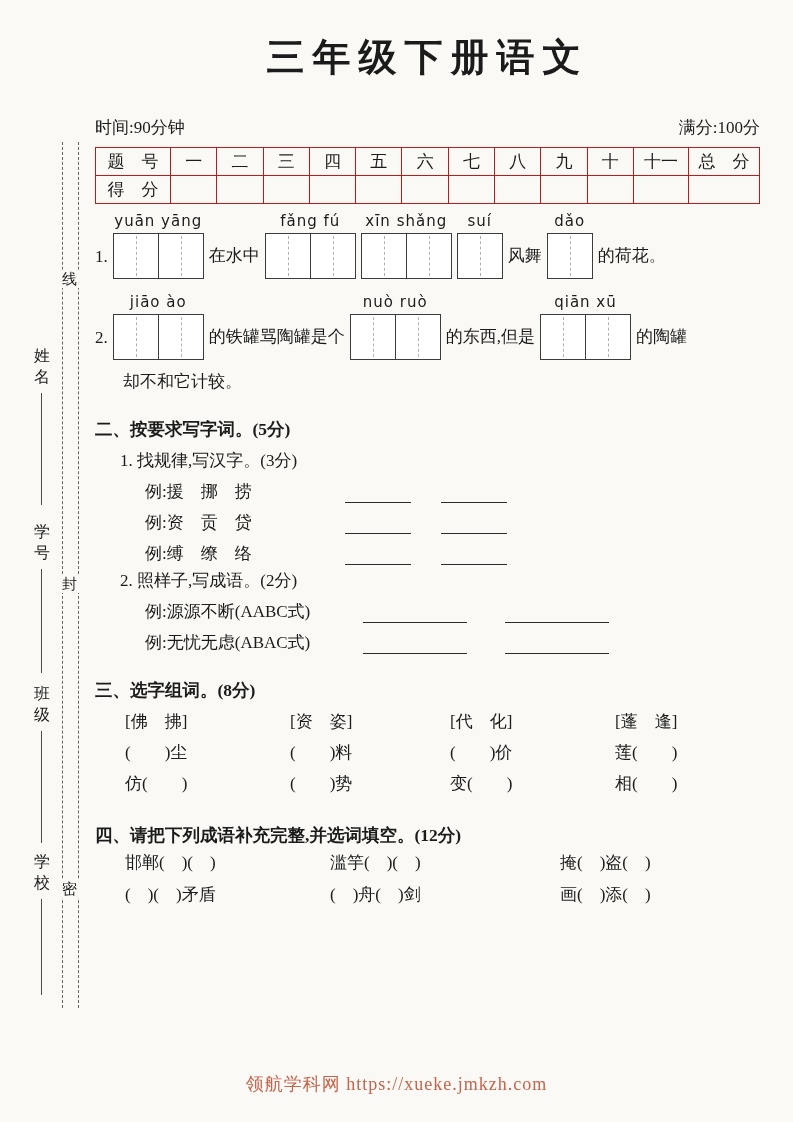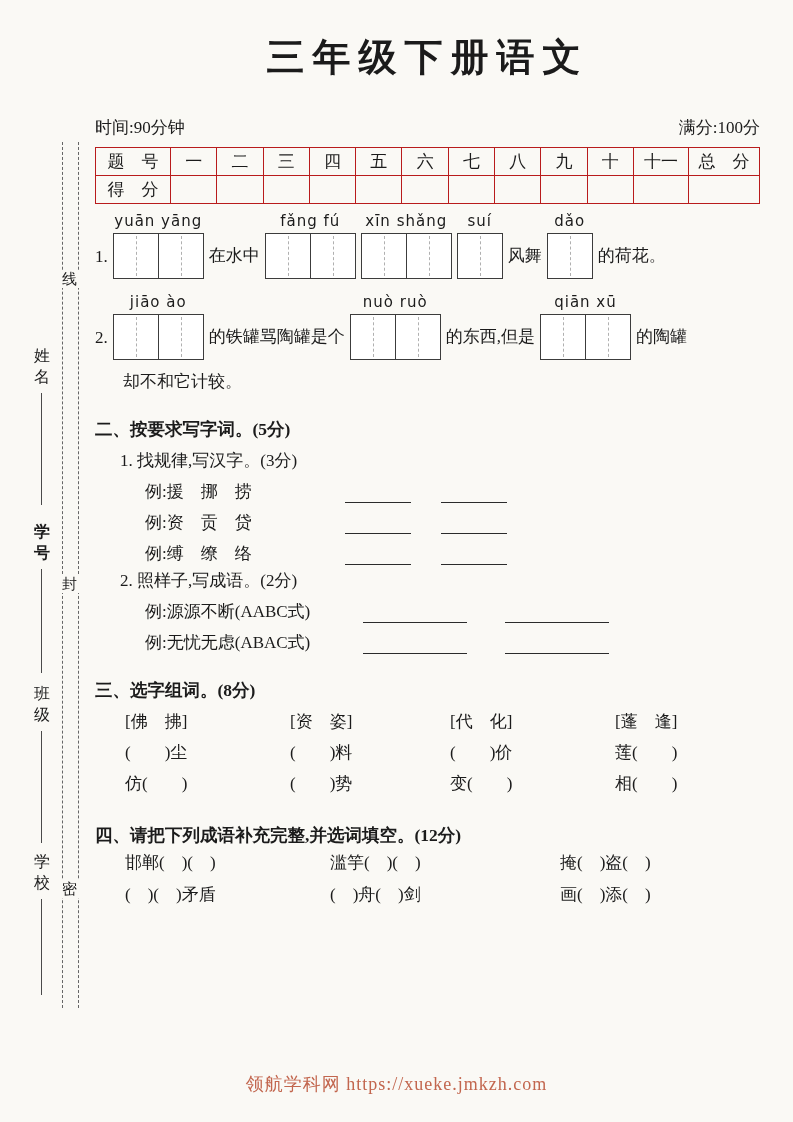--- a/index.html
+++ b/index.html
@@ -69,21 +69,21 @@
   .seal-lines{position:absolute;left:62px;top:142px;height:866px;width:15px;
     border-left:1px dashed #666;border-right:1px dashed #666;}
   .seal-char{position:absolute;left:60px;width:19px;text-align:center;font-size:15px;background:#faf9f5;line-height:1.2;}
   .sc1{top:270px;}
   .sc2{top:575px;}
   .sc3{top:880px;}
   .seal-field{position:absolute;left:30px;width:22px;text-align:right;font-size:16px;}
   .sf-label{width:18px;margin:0 auto;line-height:1.3;word-break:break-all;}
   .sf-line{width:1px;background:#4a4a4a;margin:5px auto 0;}
   .f1{top:346px;} .f1 .sf-line{height:112px;}
-  .f2{top:522px;font-weight:bold;} .f2 .sf-line{height:104px;}
+  .f2{top:522px;} .f2 .sf-line{height:104px;}
   .f3{top:684px;} .f3 .sf-line{height:112px;}
   .f4{top:852px;} .f4 .sf-line{height:96px;}
 </style>
 </head>
 <body>
 
 <div class="page">
 
   <div class="seal">
     <div class="seal-lines"></div>

